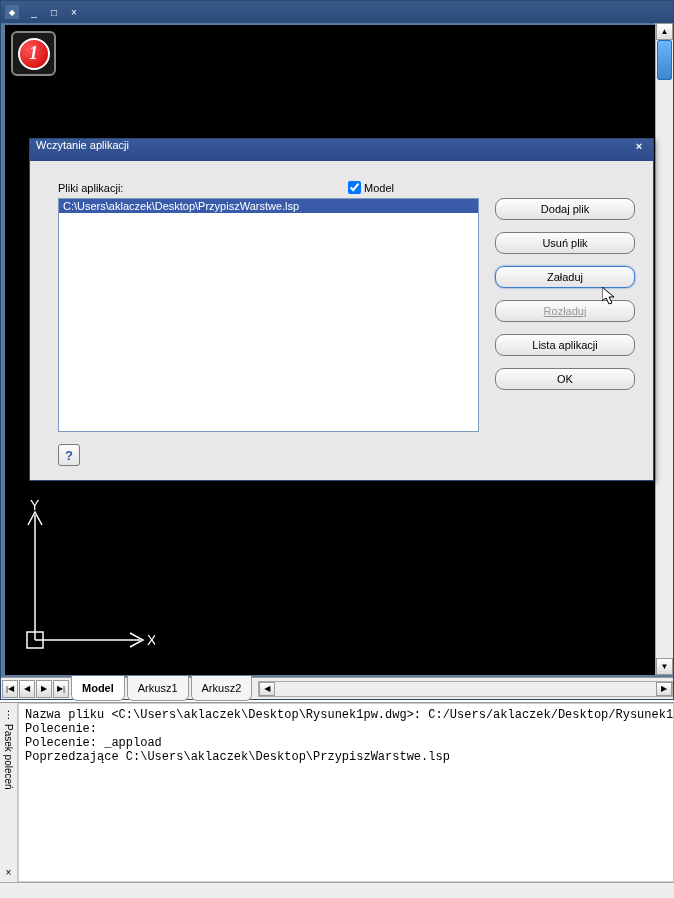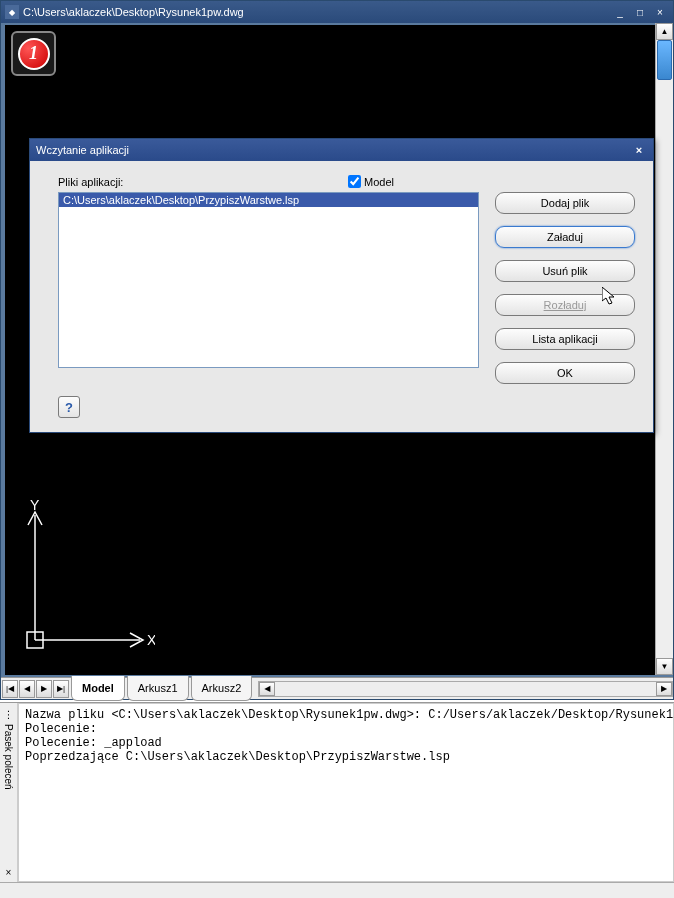--- a/index.html
+++ b/index.html
@@ -25,30 +25,30 @@
 
 .tabbar { position: absolute; left: 0; bottom: 0; right: 0; height: 22px; background: #eee; display: flex; align-items: center; border-top: 1px solid #999; }
 .tabbar .navbtn { width: 16px; height: 18px; background: linear-gradient(#fff,#ddd); border: 1px solid #999; display: flex; align-items: center; justify-content: center; font-size: 8px; margin-left: 1px; cursor: pointer; }
 .tabbar .tab { height: 18px; padding: 12px 10px; background: #f5f5f5; border: 1px solid #999; border-top: none; border-radius: 0 0 6px 6px; font-size: 11px; display: flex; align-items: center; margin-left: 2px; cursor: pointer; }
 .tabbar .tab.active { background: #fff; font-weight: bold; }
 .tabbar .hscroll { flex: 1; height: 16px; background: #eee; border: 1px solid #aaa; margin-left: 6px; position: relative; }
 .tabbar .hscroll .ha { position: absolute; top: 0; width: 16px; height: 100%; background: linear-gradient(#fff,#ddd); border: 1px solid #999; display:flex;align-items:center;justify-content:center;font-size:8px; }
 
 
 .dialog { position: absolute; left: 28px; top: 137px; width: 625px; background: #e8e8e8; border: 1px solid #2a4a7a; box-shadow: 2px 2px 6px rgba(0,0,0,0.4); }
-.dlg-title { height: 22px; background: linear-gradient(to bottom, #3a5a9a, #2a4a8a); color: #fff; font-size: 11px; display: flex; align-items: center; padding: 0 6px; }
+.dlg-title { height: 22px; background: linear-gradient(to bottom, #3a5a9a, #2a4a8a); color: #fff; font-size: 11px; display: flex; padding: 0 6px; }
 .dlg-title .t { flex: 1; }
 .dlg-title .x { width: 16px; height: 14px; display: flex; align-items: center; justify-content: center; cursor: pointer; font-size: 11px; font-weight: bold; }
-.dlg-body { padding: 14px 18px 14px 28px; }
+.dlg-body { padding: 20px 18px 14px 28px; }
 .dlg-row { display: flex; align-items: center; margin-bottom: 4px; }
 .dlg-label { font-size: 11px; width: 290px; }
 .chk { display: flex; align-items: center; font-size: 11px; }
 .chk input { margin-right: 3px; }
 .dlg-main { display: flex; gap: 16px; }
-.listbox { flex: 1; height: 176px; background: #fff; border: 1px solid #7a9ac0; overflow: auto; }
+.listbox { flex: 1; height: 234px; background: #fff; border: 1px solid #7a9ac0; overflow: auto; }
 .listbox .item { font-size: 11px; padding: 1px 4px; color: #fff; background: #3a5aaa; }
 .btncol { width: 140px; display: flex; flex-direction: column; gap: 12px; }
 .dbtn { height: 22px; background: linear-gradient(#fdfdfd, #e4e4e4); border: 1px solid #7a7a7a; border-radius: 9px; font-size: 11px; cursor: pointer; }
 .dbtn.focus { border: 1px solid #3a7acf; box-shadow: 0 0 2px #3a7acf; }
 .dbtn:disabled { color: #999; text-decoration: underline; }
 .helpbtn { width: 22px; height: 22px; margin-top: 12px; background: linear-gradient(#fdfdfd,#e4e4e4); border: 1px solid #7a7a7a; border-radius: 3px; color: #2a5aaa; font-weight: bold; display: flex; align-items: center; justify-content: center; cursor: pointer; font-size: 13px; }
 .cursor { position: absolute; pointer-events: none; }
 
 
 .cmd-panel { position: absolute; left: 0; top: 702px; width: 674px; height: 180px; display: flex; border-top: 1px solid #999; }
@@ -57,21 +57,20 @@
 .cmd-side .xb { font-size: 10px; margin-top: auto; margin-bottom: 4px; cursor: pointer; }
 .cmd-text { flex: 1; background: #fff; font-family: 'Courier New', monospace; font-size: 12px; padding: 4px 6px; white-space: pre; overflow: hidden; border: 1px solid #ccc; }
 .bottom-bar { position: absolute; left: 0; top: 882px; width: 674px; height: 16px; background: #eee; border-top: 1px solid #aaa; }
 </style>
 </head>
 <body>
 
 <div class="main-window">
   <div class="main-titlebar">
     <div class="icon">◆</div>
-    <div class="title">C:\Users\aklaczek\Desktop\Rysunek1pw.dwg</div>
     <div class="wbtn">_</div>
     <div class="wbtn">□</div>
     <div class="wbtn">×</div>
   </div>
 
   <div class="canvas-area">
     <div class="badge">
       <div class="badge-circle">1</div>
     </div>
     <div class="ucs">
@@ -119,22 +118,22 @@
           <input type="checkbox" checked="" style="">
           <span>Model</span>
         </label>
       </div>
       <div class="dlg-main">
         <div class="listbox">
           <div class="item">C:\Users\aklaczek\Desktop\PrzypiszWarstwe.lsp</div>
         </div>
         <div class="btncol">
           <button class="dbtn">Dodaj plik</button>
+          <button class="dbtn">Usuń plik</button>
           <button class="dbtn focus">Załaduj</button>
-          <button class="dbtn">Usuń plik</button>
           <button class="dbtn" disabled="">Rozładuj</button>
           <button class="dbtn">Lista aplikacji</button>
           <button class="dbtn">OK</button>
         </div>
       </div>
       <div class="helpbtn">?</div>
     </div>
     <svg class="cursor" style="left:572px; top:148px" width="16" height="20">
       <path d="M0,0 L0,14 L4,11 L7,17 L10,16 L7,10 L12,10 Z" fill="#fff" stroke="#000" stroke-width="1"></path>
     </svg>

